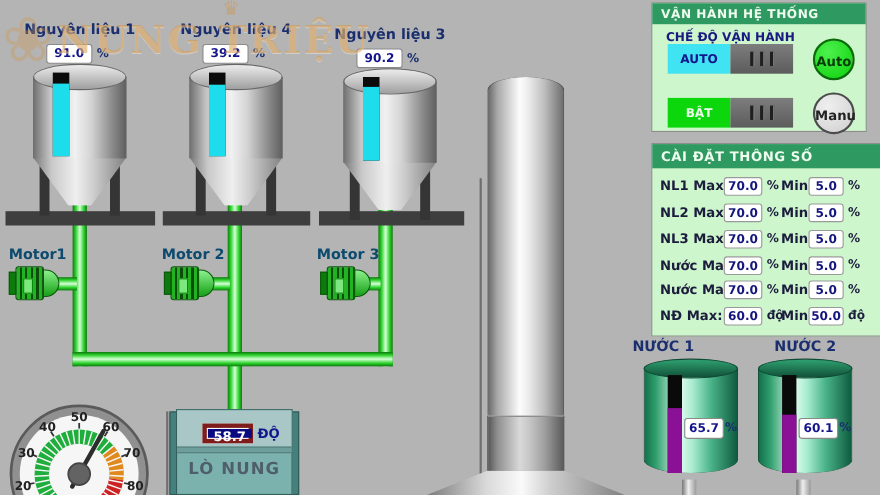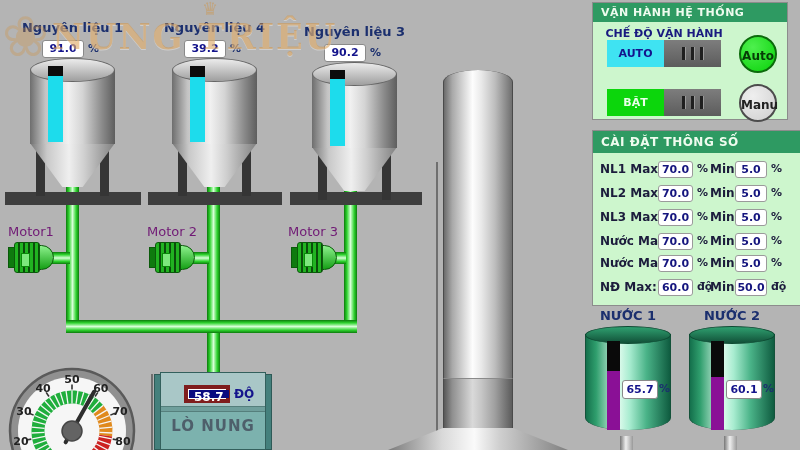--- a/index.html
+++ b/index.html
@@ -37,21 +37,21 @@
   
   .platform{height:13px;top:192px;background:#3e3e3e;z-index:3;}
   .frameline{width:2px;background:#6f6f6f;z-index:1;}
 
   
   .pipe-v{background:linear-gradient(90deg,#0c7a0c,#2ed32e 22%,#d6ffd6 50%,#2ed32e 78%,#0c7a0c);z-index:2;}
   .pipe-h{background:linear-gradient(180deg,#0c7a0c,#2ed32e 22%,#d6ffd6 50%,#2ed32e 78%,#0c7a0c);z-index:2;}
 
   
   .motor{width:46px;height:33px;z-index:8;}
-  .motor-label{width:80px;font-size:13px;font-weight:normal;color:#701a75;}
+  .motor-label{width:80px;font-size:13px;font-weight:bold;color:#0c4a6e;}
   .motor-block{left:0;top:6px;width:7px;height:21px;background:#0e7a0e;border:1px solid #0a5a0a;box-sizing:border-box;}
   .motor-body{left:6px;top:1px;width:26px;height:31px;border-radius:3px;border:1px solid #0a5a0a;box-sizing:border-box;
               background:repeating-linear-gradient(90deg,#21b321 0 3px,#0b4c0b 3px 5px);}
   .motor-slot{left:13px;top:12px;width:9px;height:14px;background:#7de87d;border:1px solid #0a8a0a;box-sizing:border-box;}
   .motor-cap{left:31px;top:4px;width:15px;height:25px;border:1px solid #0a5a0a;box-sizing:border-box;
              background:linear-gradient(180deg,#8cf08c,#16a016);border-radius:0 13px 13px 0/0 13px 13px 0;}
 
   
   .furnace-post{width:8px;height:76px;top:374px;background:#44807c;border:1px solid #2e5a57;box-sizing:border-box;z-index:9;}
   .furnace-box{left:160px;top:372px;width:106px;height:78px;border:1px solid #33605d;box-sizing:border-box;z-index:10;background:#7cb2ae;}
@@ -352,21 +352,21 @@
     <div class="set-row" style="top:148px;">
       <span class="set-label">NĐ Max:</span>
       <div class="set-input" style="left:65px;">60.0</div>
       <span class="set-unit" style="left:104px;">độ</span>
       <span class="set-label" style="left:117px;">Min:</span>
       <div class="set-input" style="left:142px;width:32px;">50.0</div>
       <span class="set-unit" style="left:178px;">độ</span>
     </div>
   </div>
 
-  <div class="abs wt-label" style="left:585px;top:308px;text-align:center;">NƯỚC 1</div>
+  <div class="abs wt-label" style="left:560px;top:308px;text-align:center;">NƯỚC 1</div>
   <div class="abs wt-label" style="left:689px;top:308px;">NƯỚC 2</div>
 
   <div class="abs wt-cyl" style="left:585px;top:334px;"></div>
   <div class="abs wt-cap" style="left:585px;top:326px;"></div>
   <div class="abs wt-bar" style="left:607px;top:341px;">
     <div class="wt-fill" style="height: 66%;"></div>
   </div>
   <div class="abs vbox" style="left:622px;top:380px;width:34px;height:17px;line-height:17px;">
     <span>65.7</span>
   </div>

